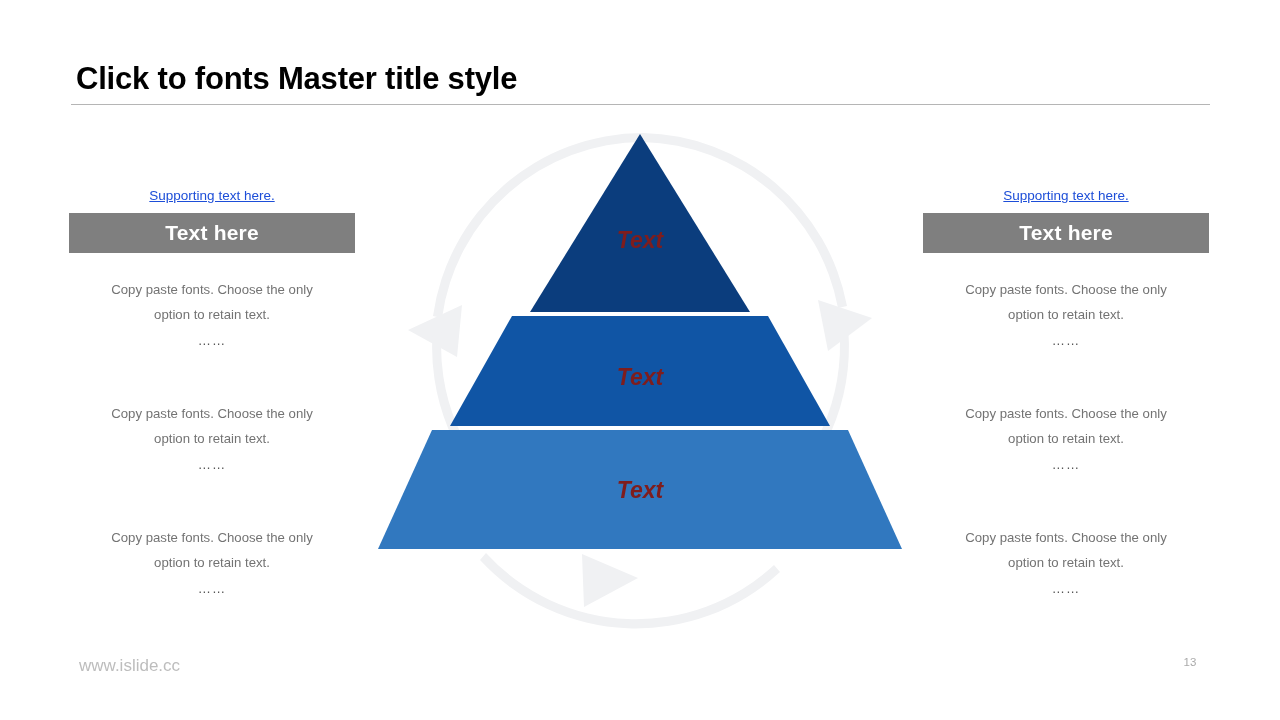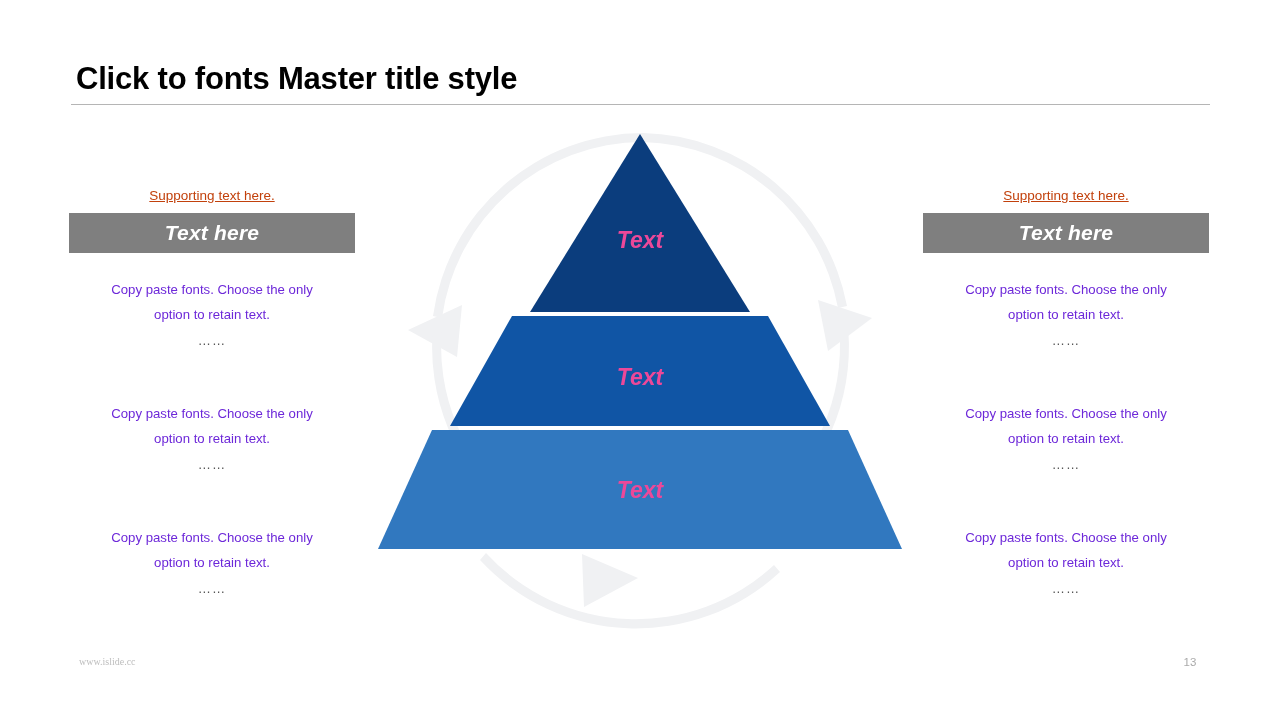--- a/index.html
+++ b/index.html
@@ -43,48 +43,47 @@
     position: absolute;
     top: 186px;
     width: 286px;
   }
   #col-left  { left: 69px; }
   #col-right { left: 923px; }
 
   .supporting-text {
     text-align: center;
     font-size: 13.5px;
-    color: #c2410c;
+    color: #1d4ed8;
     text-decoration: underline;
     line-height: 20px;
     margin: 0 0 7px 0;
   }
   .header-bar {
     height: 40px;
     background: #7f7f7f;
     display: flex;
     align-items: center;
     justify-content: center;
   }
   .header-bar-label {
     color: #ffffff;
     font-size: 21px;
     font-weight: bold;
     letter-spacing: 0.2px;
-    font-style: italic;
   }
   .body-block {
     margin-top: 24px;
     text-align: center;
   }
   .body-block:first-of-type { margin-top: 26px; }
   .body-line {
     font-size: 13.2px;
     line-height: 25px;
-    color: #6d28d9;
+    color: #737373;
   }
   .body-dots {
     font-size: 13.2px;
     line-height: 28px;
     color: #555555;
     letter-spacing: 1px;
   }
   .blk-spacer { height: 22px; }
 
   
@@ -92,40 +91,39 @@
     position: absolute;
     left: 360px;
     top: 120px;
     width: 560px;
     height: 540px;
   }
   #pyramid-graphic svg { display: block; }
 
   .tier-label {
     position: absolute;
-    color: #ec4899;
+    color: #7f1d1d;
     font-size: 23px;
     font-weight: bold;
     font-style: italic;
     text-align: center;
     width: 160px;
     left: 200px;
   }
   #tier-label-top    { top: 107px; }
   #tier-label-middle { top: 244px; }
   #tier-label-bottom { top: 357px; }
 
   
   #footer-site {
     position: absolute;
     left: 79px;
     top: 656px;
-    font-size: 10px;
+    font-size: 17px;
     color: #bdbdbd;
-    font-family: Liberation Serif, serif;
   }
   #footer-page {
     position: absolute;
     left: 1170px;
     top: 656px;
     width: 40px;
     text-align: center;
     font-size: 11.5px;
     color: #aaaaaa;
   }

